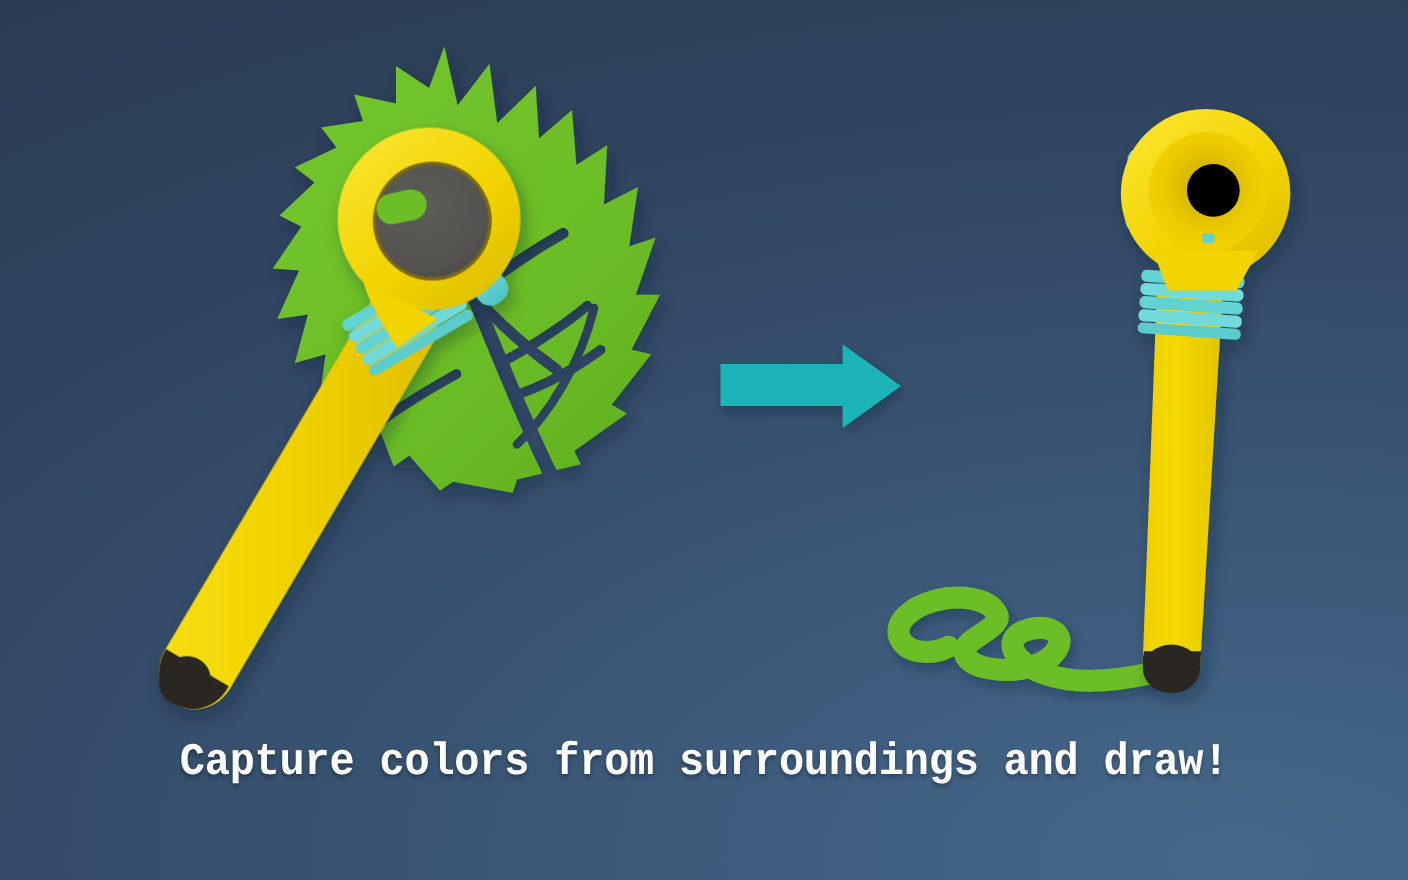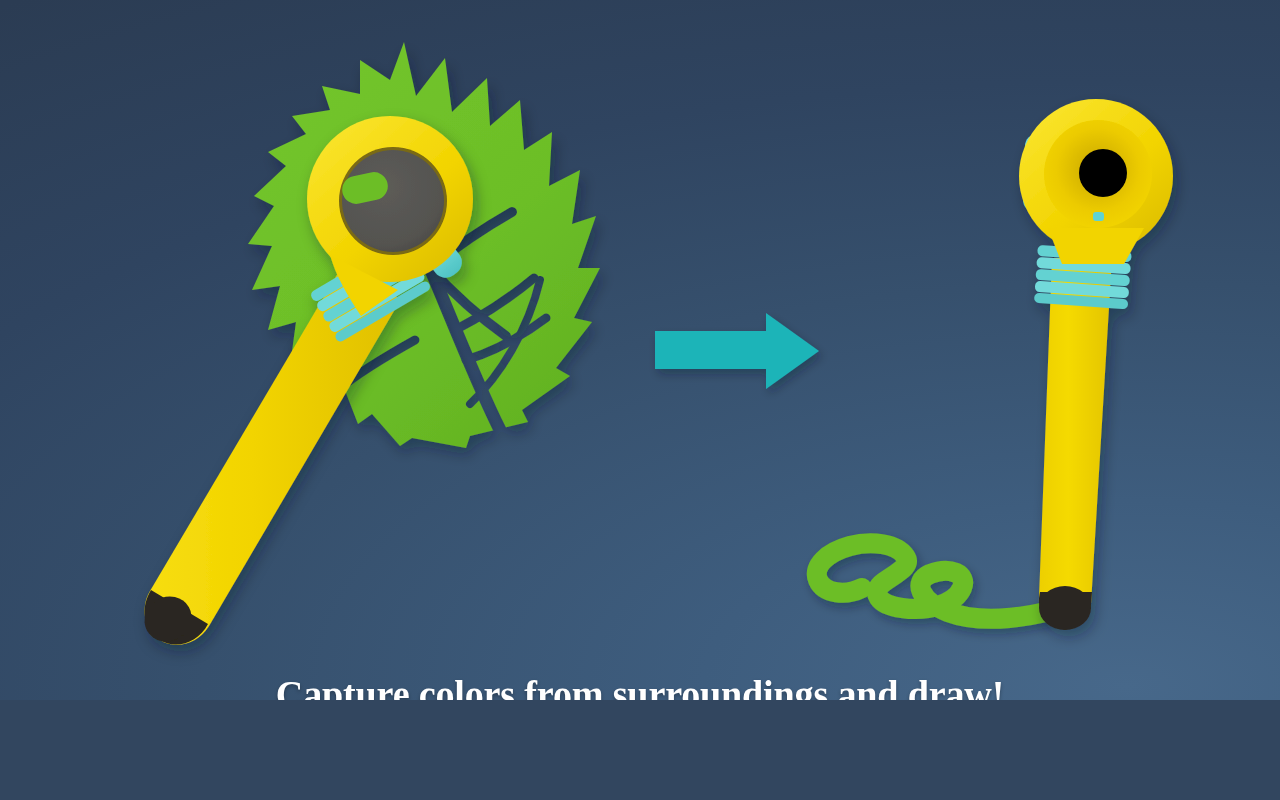--- a/index.html
+++ b/index.html
@@ -4,23 +4,23 @@
 <title>Smart Pen Feature Promo</title>
 <style>
   html, body {
     margin: 0;
     padding: 0;
     background: #32465f;
   }
   #stage {
     position: relative;
     width: 1280px;
-    height: 700px;
+    height: 800px;
     overflow: hidden;
-    font-family: Liberation Serif, serif;
+    font-family: Liberation Mono, monospace;
     background: #a16207;
   }
   #bg-gradient {
     position: absolute;
     inset: 0;
     background:
       radial-gradient(ellipse 150% 120% at 88% 98%, #47688a 0%, #3e5d7e 22%, #36506d 48%, #2f4460 72%, #2b3c53 100%);
   }
   #scene-svg {
     position: absolute;

